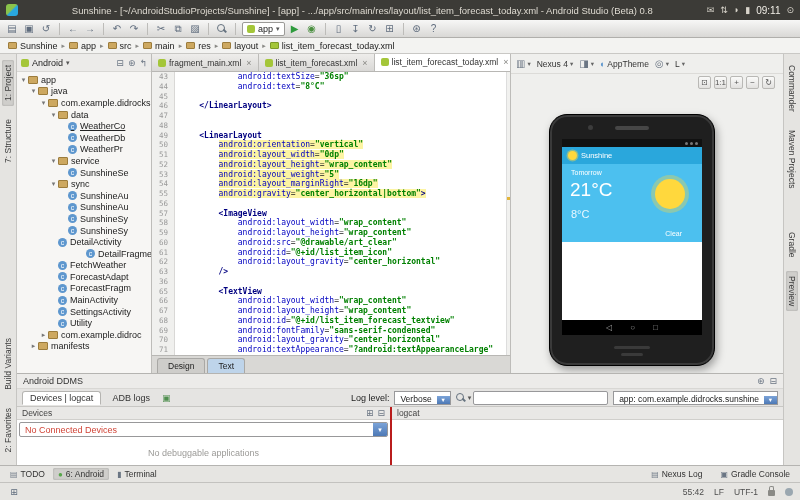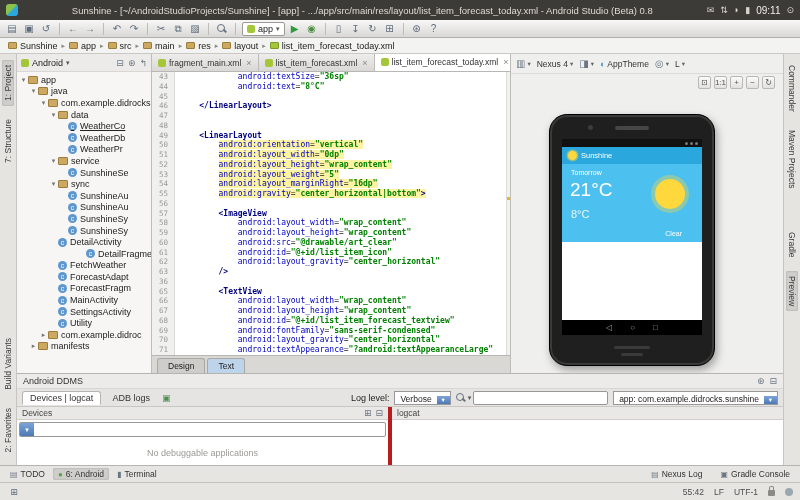--- a/index.html
+++ b/index.html
@@ -131,21 +131,21 @@
   .ddtab.active{background:#fff;border:1px solid #b5b4b1;border-bottom-color:#fff;border-radius:3px 3px 0 0}
   .capico{color:#4f8f4f;font-size:9px}
   .ddms-tb .spacer{flex:1}
   .combo{display:inline-flex;align-items:flex-end;height:14px;border:1px solid #98989a;background:#fff;border-radius:0;overflow:hidden}
   .combo .cv{padding:0 5px;display:flex;align-items:center;font-size:8.5px;white-space:nowrap}
   .combo .ca{width:13px;background:linear-gradient(#7ba3d8,#4d79b6);color:#fff;display:flex;align-items:center;justify-content:center;font-size:6.5px}
   .srchwrap{display:inline-flex;align-items:center;gap:2px}
   .srch{width:135px;height:14px;border:1px solid #98989a;border-radius:2px;background:#fff;font-size:8.5px;padding:0 3px;outline:none}
   .ddms-body{position:absolute;left:0;right:0;top:33px;bottom:0;display:flex}
   .pane{display:flex;flex-direction:column}
-  .pane-devices{width:375px;border-right:4px solid #b91c1c}
+  .pane-devices{width:375px;border-right:2px solid #b91c1c}
   .pane-logcat{flex:1}
   .pane-head{height:13px;background:#e9e8e6;border-bottom:1px solid #d0cfcc;display:flex;align-items:center;gap:4px;padding:0 5px;font-size:8.5px;color:#444}
   .pane-head .spacer{flex:1}
   .pane-body{flex:1;background:#fff;position:relative}
   .dev-combo{position:absolute;left:2px;right:2px;top:2px;height:15px;border:1px solid #98989a;background:#fff;
     display:flex;align-items:stretch;border-radius:2px;overflow:hidden}
   .dev-combo-text{flex:1;display:flex;align-items:center;padding:0 5px;color:var(--red,#d04437);font-size:9px}
   .dev-combo .ca{width:14px;background:linear-gradient(#7ba3d8,#4d79b6);color:#fff;display:flex;align-items:center;justify-content:center;font-size:7px}
   .no-apps{position:absolute;left:0;right:0;top:28px;text-align:center;color:#9b9a97;font-size:9px}
 
@@ -656,20 +656,21 @@
         <div class="pane-head">
           <span>Devices</span>
           <span class="spacer"></span>
           <span style="display:inline-flex;gap:4px">
               <span class="phico">⊞</span>
               <span class="phico">⊟</span>
             </span>
         </div>
         <div class="pane-body">
           <div class="dev-combo">
+            <span class="dev-combo-text">No Connected Devices</span>
             <span class="ca">▾</span>
           </div>
           <div class="no-apps">No debuggable applications</div>
         </div>
       </div>
       <div class="pane pane-logcat">
         <div class="pane-head">
           <span>logcat</span>
         </div>
         <div class="pane-body"></div>

